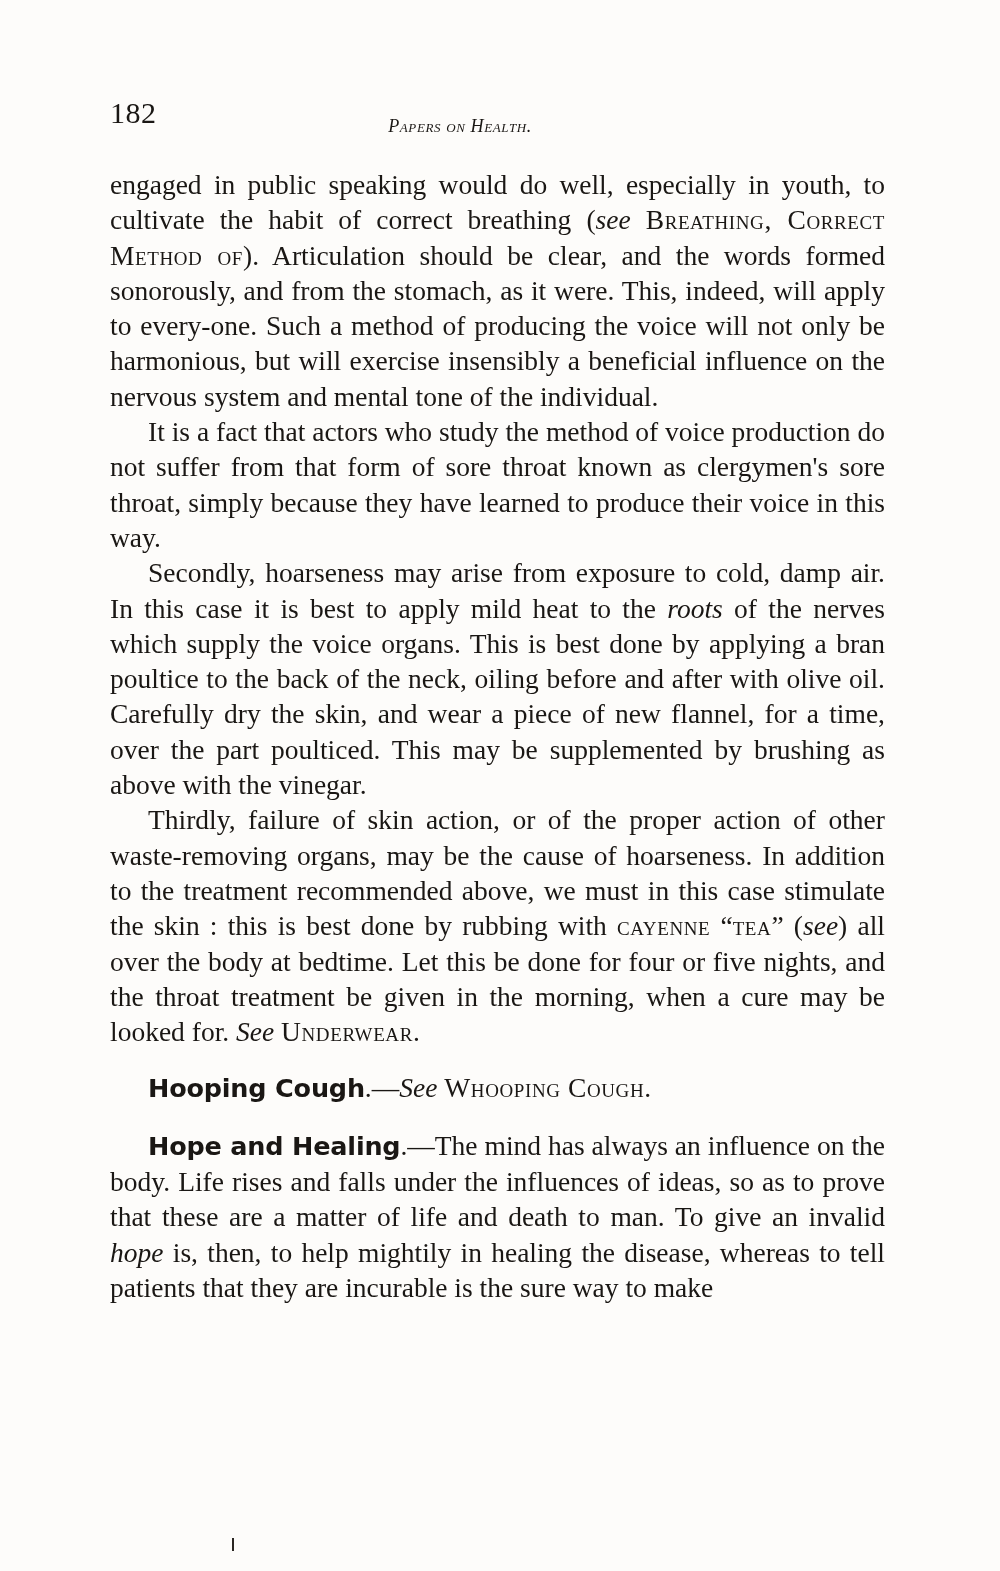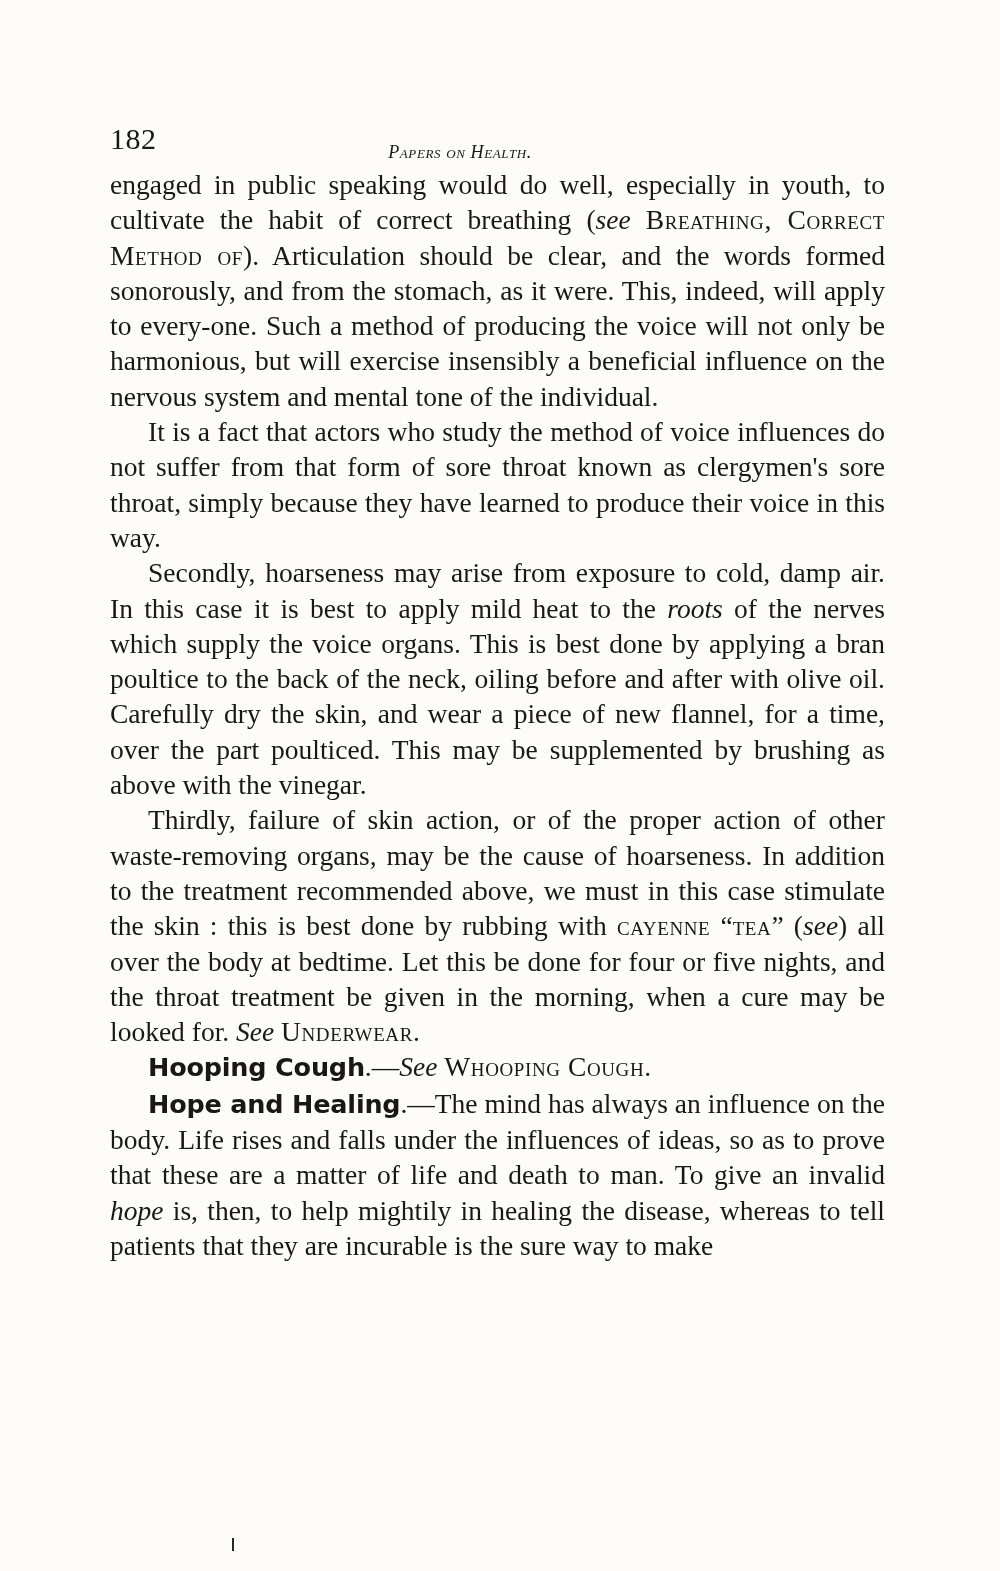--- a/index.html
+++ b/index.html
@@ -21,21 +21,20 @@
     width: 1000px;
     height: 1571px;
     background: #fdfcfa;
   }
   .header {
     position: absolute;
     left: 110px;
     top: 96px;
     width: 780px;
     height: 44px;
-    margin-top: 26px;
   }
   .folio {
     position: absolute;
     left: 0;
     top: 0;
     font-size: 30px;
     letter-spacing: 0.5px;
   }
   .running-title {
     position: absolute;
@@ -64,20 +63,21 @@
     text-justify: inter-word;
     hyphens: none;
   }
   p.indent {
     text-indent: 38px;
   }
   p.first {
     text-indent: 0;
   }
   .entry {
+    margin-top: 21px;
     text-indent: 38px;
   }
   .entry-title {
     font-family: "DejaVu Sans", sans-serif;
     font-weight: bold;
     font-size: 25.5px;
     letter-spacing: -0.2px;
   }
   i, .ital {
     font-style: italic;
@@ -101,21 +101,21 @@
 <div class="page">
 
   <div class="header">
     <div class="folio">182</div>
     <div class="running-title sc sc-big">Papers on Health.</div>
   </div>
 
   <div class="body-col">
 
     <p class="first" id="p1"><span>engaged in public speaking would do well, especially in youth, to cultivate the habit of correct breathing (</span><i>see</i><span> </span><span class="sc">Breathing, Correct Method of</span><span>). Articulation should be clear, and the words formed sonorously, and from the stomach, as it were. This, indeed, will apply to every-one. Such a method of producing the voice will not only be harmonious, but will exercise insensibly a beneficial influence on the nervous system and mental tone of the individual.</span></p>
-    <p class="indent" id="p2"><span>It is a fact that actors who study the method of voice influences do not suffer from that form of sore throat known as clergymen's sore throat, simply because they have learned to produce their voice in this way.</span></p>
+    <p class="indent" id="p2"><span>It is a fact that actors who study the method of voice production do not suffer from that form of sore throat known as clergymen's sore throat, simply because they have learned to produce their voice in this way.</span></p>
     <p class="indent" id="p3"><span>Secondly, hoarseness may arise from exposure to cold, damp air. In this case it is best to apply mild heat to the </span><i>roots</i><span> of the nerves which supply the voice organs. This is best done by applying a bran poultice to the back of the neck, oiling before and after with olive oil. Carefully dry the skin, and wear a piece of new flannel, for a time, over the part poulticed. This may be supplemented by brushing as above with the vinegar.</span></p>
     <p class="indent" id="p4"><span>Thirdly, failure of skin action, or of the proper action of other waste-removing organs, may be the cause of hoarseness. In addition to the treatment recommended above, we must in this case stimulate the skin : this is best done by rubbing with </span><span class="sc">cayenne</span><span> “</span><span class="sc">tea</span><span>” (</span><i>see</i><span>) all over the body at bedtime. Let this be done for four or five nights, and the throat treatment be given in the morning, when a cure may be looked for. </span><i>See</i><span> </span><span class="sc">Underwear</span><span>.</span></p>
 
     <p class="entry" id="entry-hooping-cough"><span class="entry-title">Hooping Cough</span><span>.—</span><i>See</i><span> </span><span class="sc">Whooping Cough</span><span>.</span></p>
     <p class="entry" id="entry-hope-and-healing"><span class="entry-title">Hope and Healing</span><span>.—The mind has always an influence on the body. Life rises and falls under the influences of ideas, so as to prove that these are a matter of life and death to man. To give an invalid </span><i>hope</i><span> is, then, to help mightily in healing the disease, whereas to tell patients that they are incurable is the sure way to make</span></p>
 
   </div>
 
   <div class="tick"></div>
 </div>

